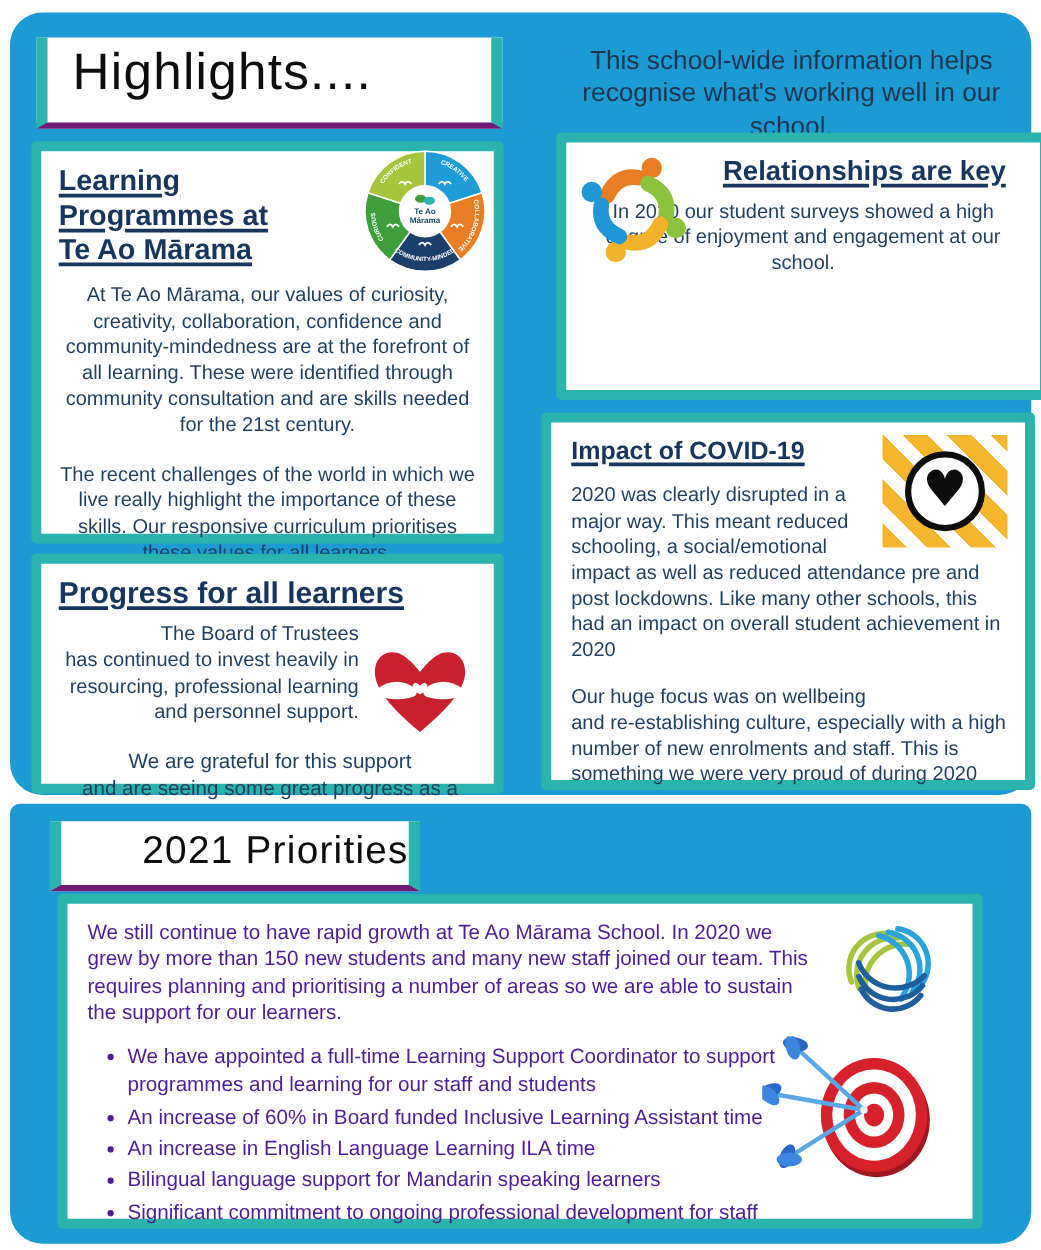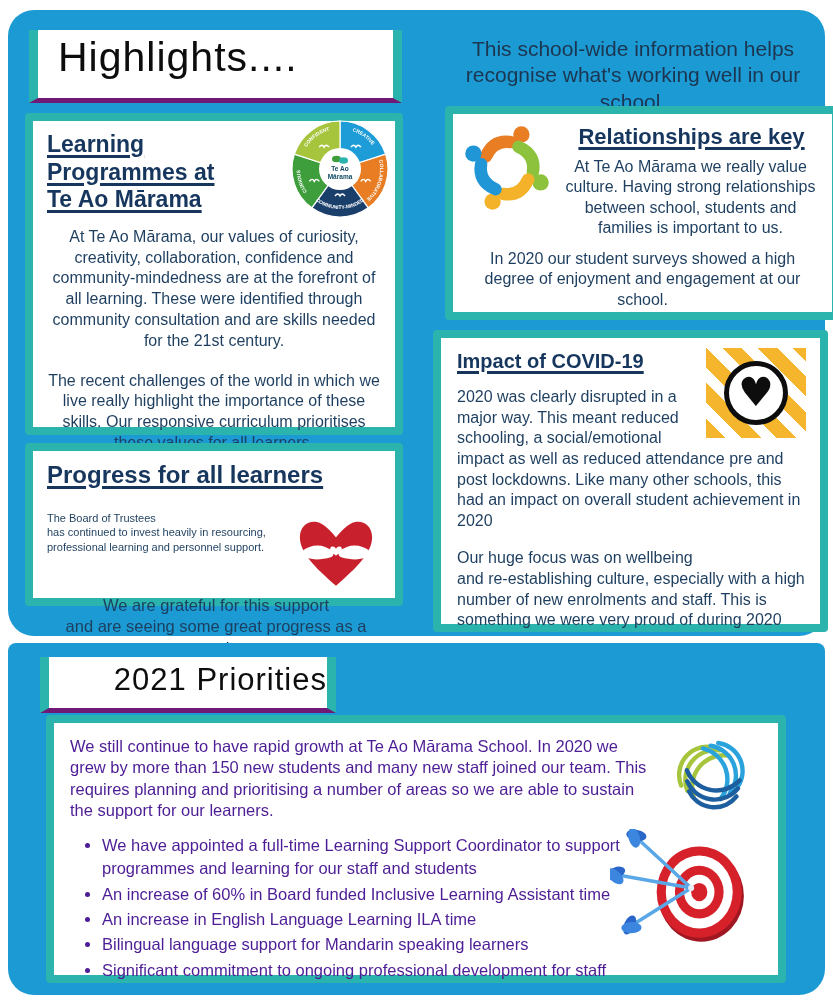--- a/index.html
+++ b/index.html
@@ -22,21 +22,21 @@
 
   .intro-top {
     position:absolute; left:428px; top:26px; width:394px;
     color:#1c3550; font-size:21px; line-height:1.26; text-align:center; font-weight:500;
   }
 
   .card { position:absolute; background:#ffffff; border:8px solid #2bb3ad; border-radius:4px; color:#1d3e5f; }
   #learning-card      { left:17px;  top:103px; width:378px; height:322px; }
   #relationships-card { left:425px; top:96px;  width:395px; height:214px;margin-left:12px; }
   #covid-card         { left:425px; top:320px; width:395px; height:302px; }
-  #progress-card      { left:17px;  top:433px; width:378px; height:163px; }
+  #progress-card      { left:17px;  top:433px; width:378px; height:192px; }
 
   .h { font-weight:bold; color:#16365e; text-decoration:underline; text-decoration-thickness:2.5px; text-underline-offset:3px; }
 
   
   #learning-card .h { display:inline-block; font-size:23px; line-height:1.2; margin:10px 0 0 14px; white-space:pre-line; }
   .values-wheel { position:absolute; right:5px; top:-2px; width:100px; height:100px; }
   #learning-card p { text-align:center; font-size:16px; line-height:1.3; margin:13px 10px 0 10px; }
   #learning-card p.second { margin-top:19px; }
 
   
@@ -55,21 +55,21 @@
     display:flex; align-items:center; justify-content:center; }
   .covid-icon .hrt { font-size:40px; color:#0d0d0d; line-height:1; margin-top:-3px; font-family:"DejaVu Sans", sans-serif; }
   #covid-card .h { display:inline-block; font-size:20px; margin:2px 0 0 0; }
   #covid-card p { font-size:16px; line-height:1.29; margin-top:14px; }
   #covid-card p.pre { white-space:pre-line; margin-top:17px; }
 
   
   #progress-card .inner { padding:10px 10px 0 14px; }
   #progress-card .h { display:inline-block; font-size:24px; }
   .heart-hands { float:right; width:86px; height:76px; margin:26px 6px 4px 6px; }
-  #progress-card p.body { font-size:11px; line-height:1.3; margin-top:22px; white-space:pre-line; }
+  #progress-card p.body { font-size:16px; line-height:1.3; margin-top:9px; white-space:pre-line;text-align:right; }
   #progress-card p.closing { clear:right; font-size:16.5px; line-height:1.3; margin-top:18px; text-align:center; white-space:pre-line; }
 
   
   #priorities-card { left:46px; top:715px; width:740px; height:268px; color:#4c1d95; }
   #priorities-card .intro { font-size:16.5px; line-height:1.3; margin:13px 124px 0 16px; }
   #priorities-card ul { margin:12px 0 0 28px; padding-left:20px; width:590px; font-size:16.5px; line-height:1.42; }
   #priorities-card li { margin-bottom:2px; }
   .koru-icon { position:absolute; right:20px; top:8px; width:92px; height:88px; }
   .darts-icon { position:absolute; right:26px; top:106px; width:142px; height:122px; }
 
@@ -146,21 +146,20 @@
             <path d="M28,38 Q36,20 54,23" stroke="#f3b229" stroke-width="13"></path>
             <circle cx="65" cy="15" r="8.5" fill="#f3b229" stroke="none"></circle>
           </g>
           <g transform="rotate(270 50 50)">
             <path d="M28,38 Q36,20 54,23" stroke="#2196d6" stroke-width="13"></path>
             <circle cx="65" cy="15" r="8.5" fill="#2196d6" stroke="none"></circle>
           </g>
         </g>
       </svg>
       <div class="h">Relationships are key</div>
-      <p class="first">At Te Ao Mārama we really value culture. Having strong relationships between school, students and families is important to us.</p>
       <p class="secondfull">In 2020 our student surveys showed a high degree of enjoyment and engagement at our school.</p>
     </div>
 
     <div class="card" id="covid-card">
       <div class="inner">
         <div class="covid-icon">
           <div class="ring">
               <span class="hrt">♥</span>
             </div>
         </div>

